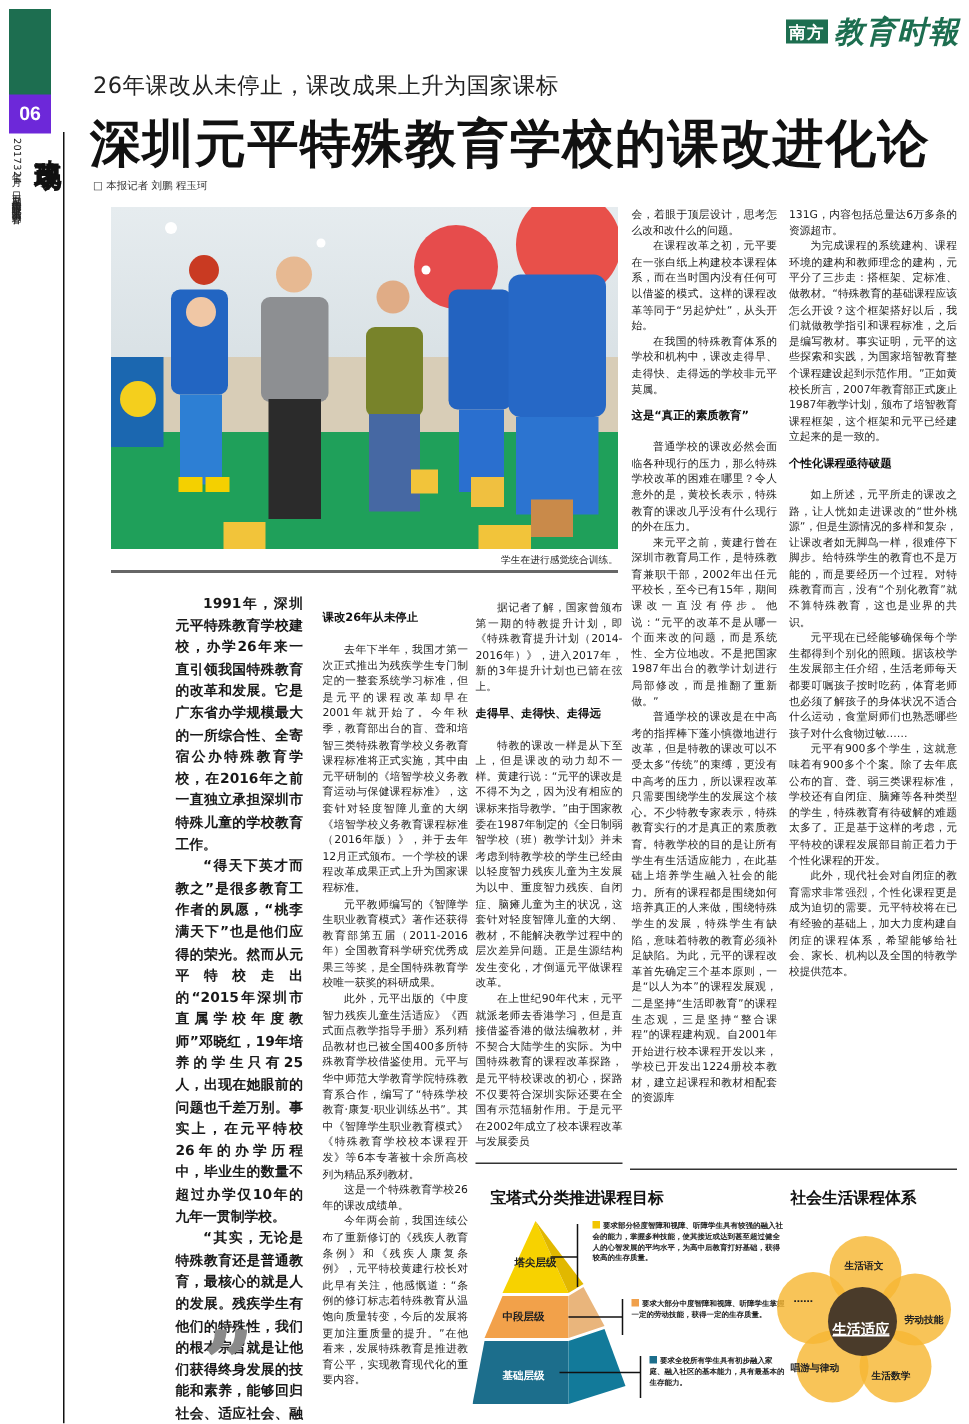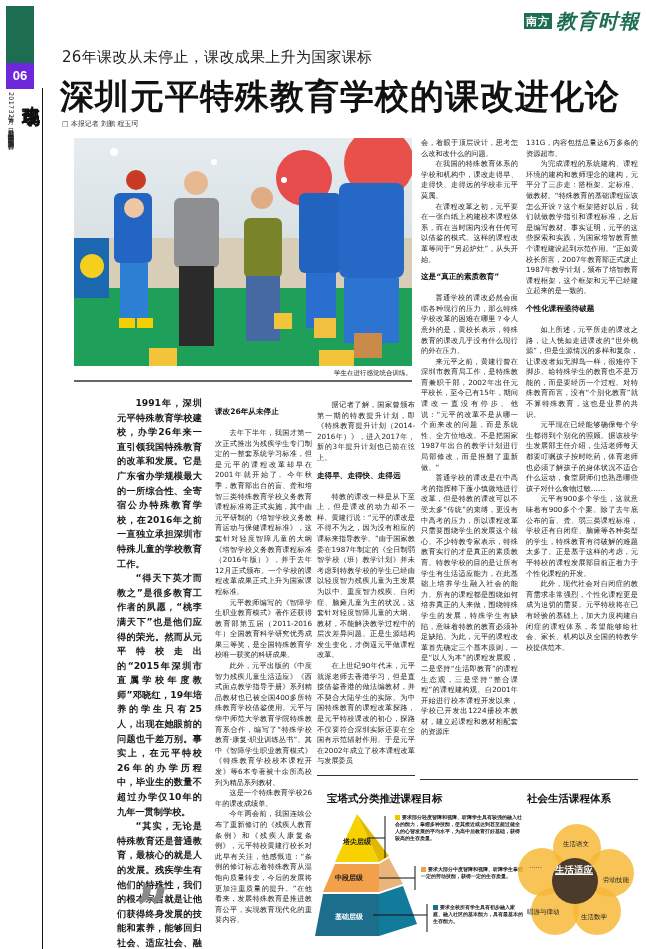--- a/index.html
+++ b/index.html
@@ -49,21 +49,21 @@
   .pyramid-box { position: absolute; left: 315px; top: 780px; width: 210px; height: 169px; }
   .pyr-title { position: absolute; left: 12px; top: 12px; font-size: 10.5px; font-weight: bold; color: #111; }
   .pyr-svg { position: absolute; left: 0; top: 28px; }
   .pyr-note { position: absolute; font-size: 5px; line-height: 7px; color: #222; font-weight: bold; }
   .pyr-note .sq { display: inline-block; width: 5px; height: 5px; margin-right: 2px; vertical-align: -0.5px; }
   .pyr-label { position: absolute; color: #222; font-size: 7px; font-weight: bold; text-align: center; line-height: 8px; }
 
   
   .flower-box { position: absolute; left: 515px; top: 780px; width: 131px; height: 169px; }
   .flower-title { position: absolute; left: 12px; top: 12px; font-size: 10.5px; font-weight: bold; color: #111; }
-  .petal-label { position: absolute; font-size: 6.5px; font-weight: normal; color: #222; white-space: nowrap; }
+  .petal-label { position: absolute; font-size: 6.5px; font-weight: bold; color: #222; white-space: nowrap; }
   .center-label { position: absolute; font-size: 9.5px; font-weight: bold; color: #fff; white-space: nowrap; }
 </style>
 </head>
 <body>
 
 <div class="sidebar">
   <div class="page-tab"></div>
   <div class="page-num">06</div>
   <div class="vert-meta">2017年3月24日 星期五 责任编辑 于晓晖 美术编辑 郭睿</div>
   <div class="section-title">改革现场</div>
@@ -149,22 +149,22 @@
 <div class="col col-3">
   <p>据记者了解，国家曾颁布第一期的特教提升计划，即《特殊教育提升计划（2014-2016年）》，进入2017年，新的3年提升计划也已箭在弦上。</p>
   <h3>走得早、走得快、走得远</h3>
   <p>特教的课改一样是从下至上，但是课改的动力却不一样。黄建行说：“元平的课改是不得不为之，因为没有相应的课标来指导教学。”由于国家教委在1987年制定的《全日制弱智学校（班）教学计划》并未考虑到特教学校的学生已经由以轻度智力残疾儿童为主发展为以中、重度智力残疾、自闭症、脑瘫儿童为主的状况，这套针对轻度智障儿童的大纲、教材，不能解决教学过程中的层次差异问题。正是生源结构发生变化，才倒逼元平做课程改革。</p>
   <p>在上世纪90年代末，元平就派老师去香港学习，但是直接借鉴香港的做法编教材，并不契合大陆学生的实际。为中国特殊教育的课程改革探路，是元平特校课改的初心，探路不仅要符合深圳实际还要在全国有示范辐射作用。于是元平在2002年成立了校本课程改革与发展委员</p>
 </div>
 <div class="rule-col3"></div>
 
 <div class="col col-4">
   <p style="text-indent:0">会，着眼于顶层设计，思考怎么改和改什么的问题。</p>
+  <p>在课程改革之初，元平要在一张白纸上构建校本课程体系，而在当时国内没有任何可以借鉴的模式。这样的课程改革等同于“另起炉灶”，从头开始。</p>
   <p>在我国的特殊教育体系的学校和机构中，课改走得早、走得快、走得远的学校非元平莫属。</p>
-  <p>在课程改革之初，元平要在一张白纸上构建校本课程体系，而在当时国内没有任何可以借鉴的模式。这样的课程改革等同于“另起炉灶”，从头开始。</p>
   <h3>这是“真正的素质教育”</h3>
   <p>普通学校的课改必然会面临各种现行的压力，那么特殊学校改革的困难在哪里？令人意外的是，黄校长表示，特殊教育的课改几乎没有什么现行的外在压力。</p>
   <p>来元平之前，黄建行曾在深圳市教育局工作，是特殊教育兼职干部，2002年出任元平校长，至今已有15年，期间课改一直没有停步。他说：“元平的改革不是从哪一个面来改的问题，而是系统性、全方位地改。不是把国家1987年出台的教学计划进行局部修改，而是推翻了重新做。”</p>
   <p>普通学校的课改是在中高考的指挥棒下蓬小慎微地进行改革，但是特教的课改可以不受太多“传统”的束缚，更没有中高考的压力，所以课程改革只需要围绕学生的发展这个核心。不少特教专家表示，特殊教育实行的才是真正的素质教育。特教学校的目的是让所有学生有生活适应能力，在此基础上培养学生融入社会的能力。所有的课程都是围绕如何培养真正的人来做，围绕特殊学生的发展，特殊学生有缺陷，意味着特教的教育必须补足缺陷。为此，元平的课程改革首先确定三个基本原则，一是“以人为本”的课程发展观，二是坚持“生活即教育”的课程生态观，三是坚持“整合课程”的课程建构观。自2001年开始进行校本课程开发以来，学校已开发出1224册校本教材，建立起课程和教材相配套的资源库</p>
 </div>
 
 <div class="col col-5">
   <p style="text-indent:0">131G，内容包括总量达6万多条的资源超市。</p>
   <p>为完成课程的系统建构、课程环境的建构和教师理念的建构，元平分了三步走：搭框架、定标准、做教材。“特殊教育的基础课程应该怎么开设？这个框架搭好以后，我们就做教学指引和课程标准，之后是编写教材。事实证明，元平的这些探索和实践，为国家培智教育整个课程建设起到示范作用。”正如黄校长所言，2007年教育部正式废止1987年教学计划，颁布了培智教育课程框架，这个框架和元平已经建立起来的是一致的。</p>
   <h3>个性化课程亟待破题</h3>
@@ -220,14 +220,14 @@
       <circle cx="40" cy="93" r="24"></circle>
       <circle cx="27" cy="54" r="24"></circle>
     </g>
     <circle cx="60" cy="63" r="23" fill="#4a3b2a"></circle>
   </svg>
   <div class="petal-label" style="left:48px; top:60px;">生活语文</div>
   <div class="petal-label" style="left:88px; top:96px;">劳动技能</div>
   <div class="petal-label" style="left:66px; top:133px;">生活数学</div>
   <div class="petal-label" style="left:12px; top:128px;">唱游与律动</div>
   <div class="petal-label" style="left:14px; top:82px;">……</div>
-  <div class="center-label" style="left:40px; top:84px;text-decoration:underline;">生活适应</div>
+  <div class="center-label" style="left:40px; top:100px;text-decoration:underline;">生活适应</div>
 </div>
 
 </body></html>

